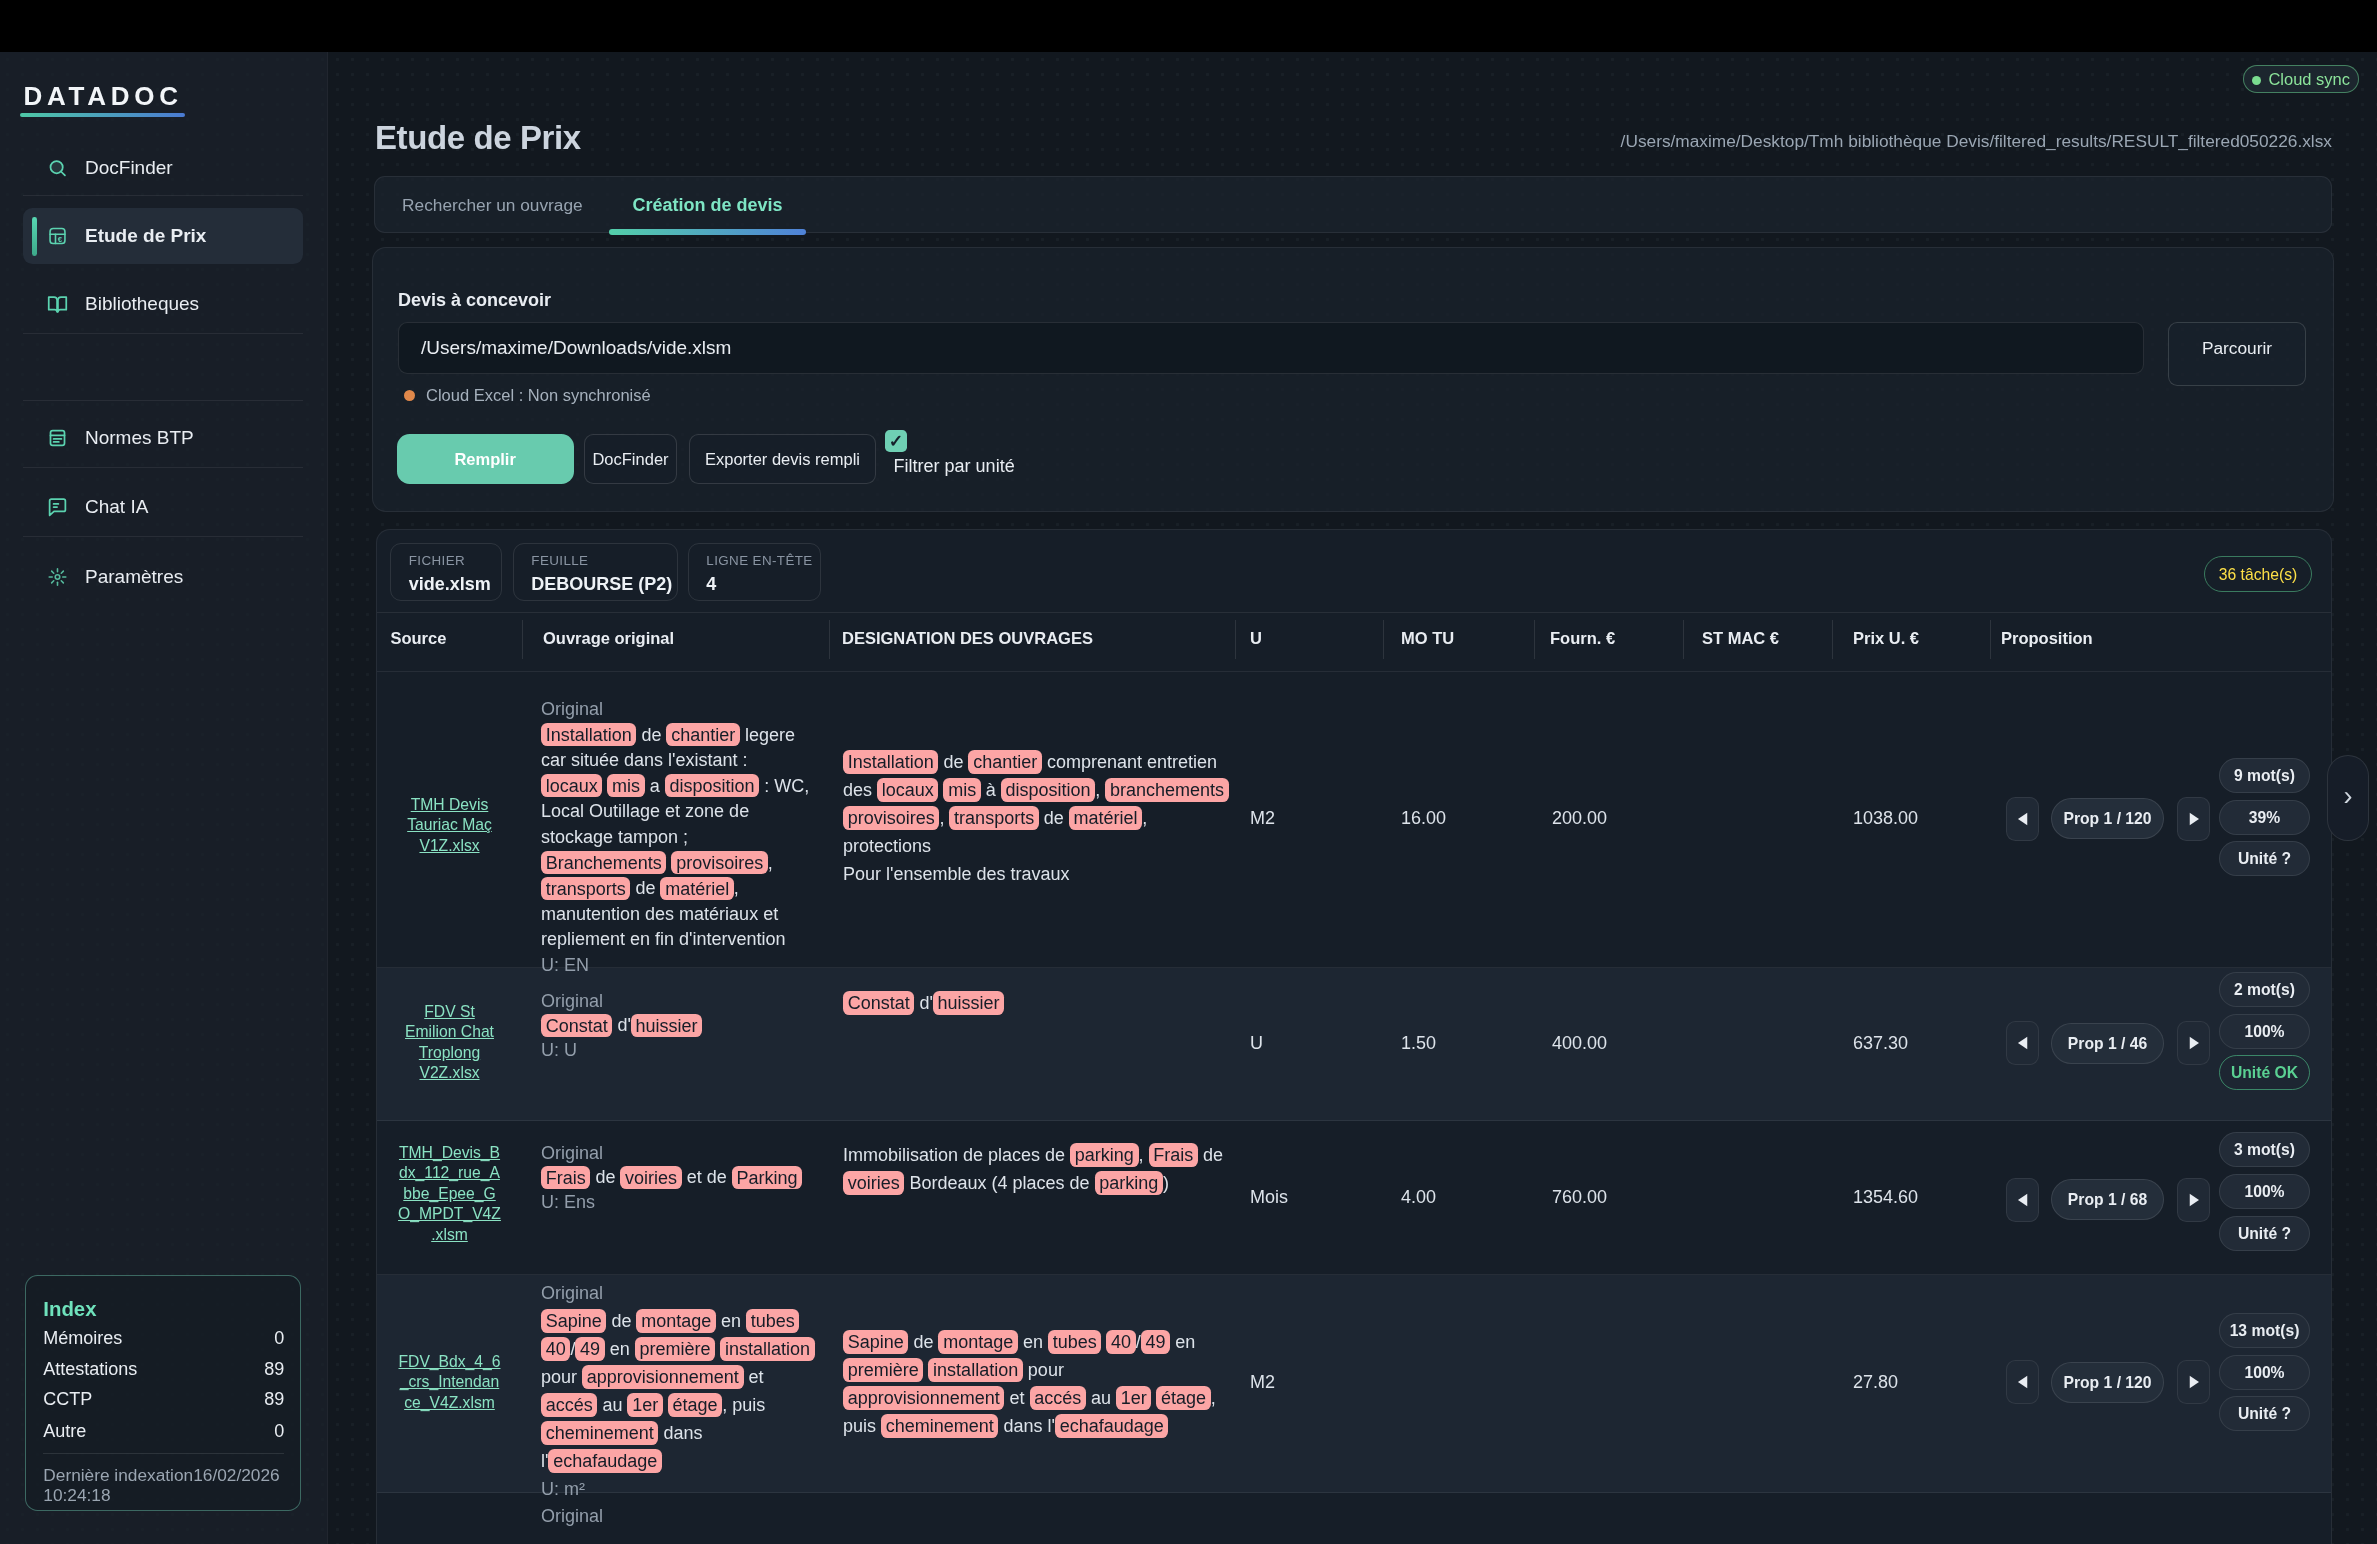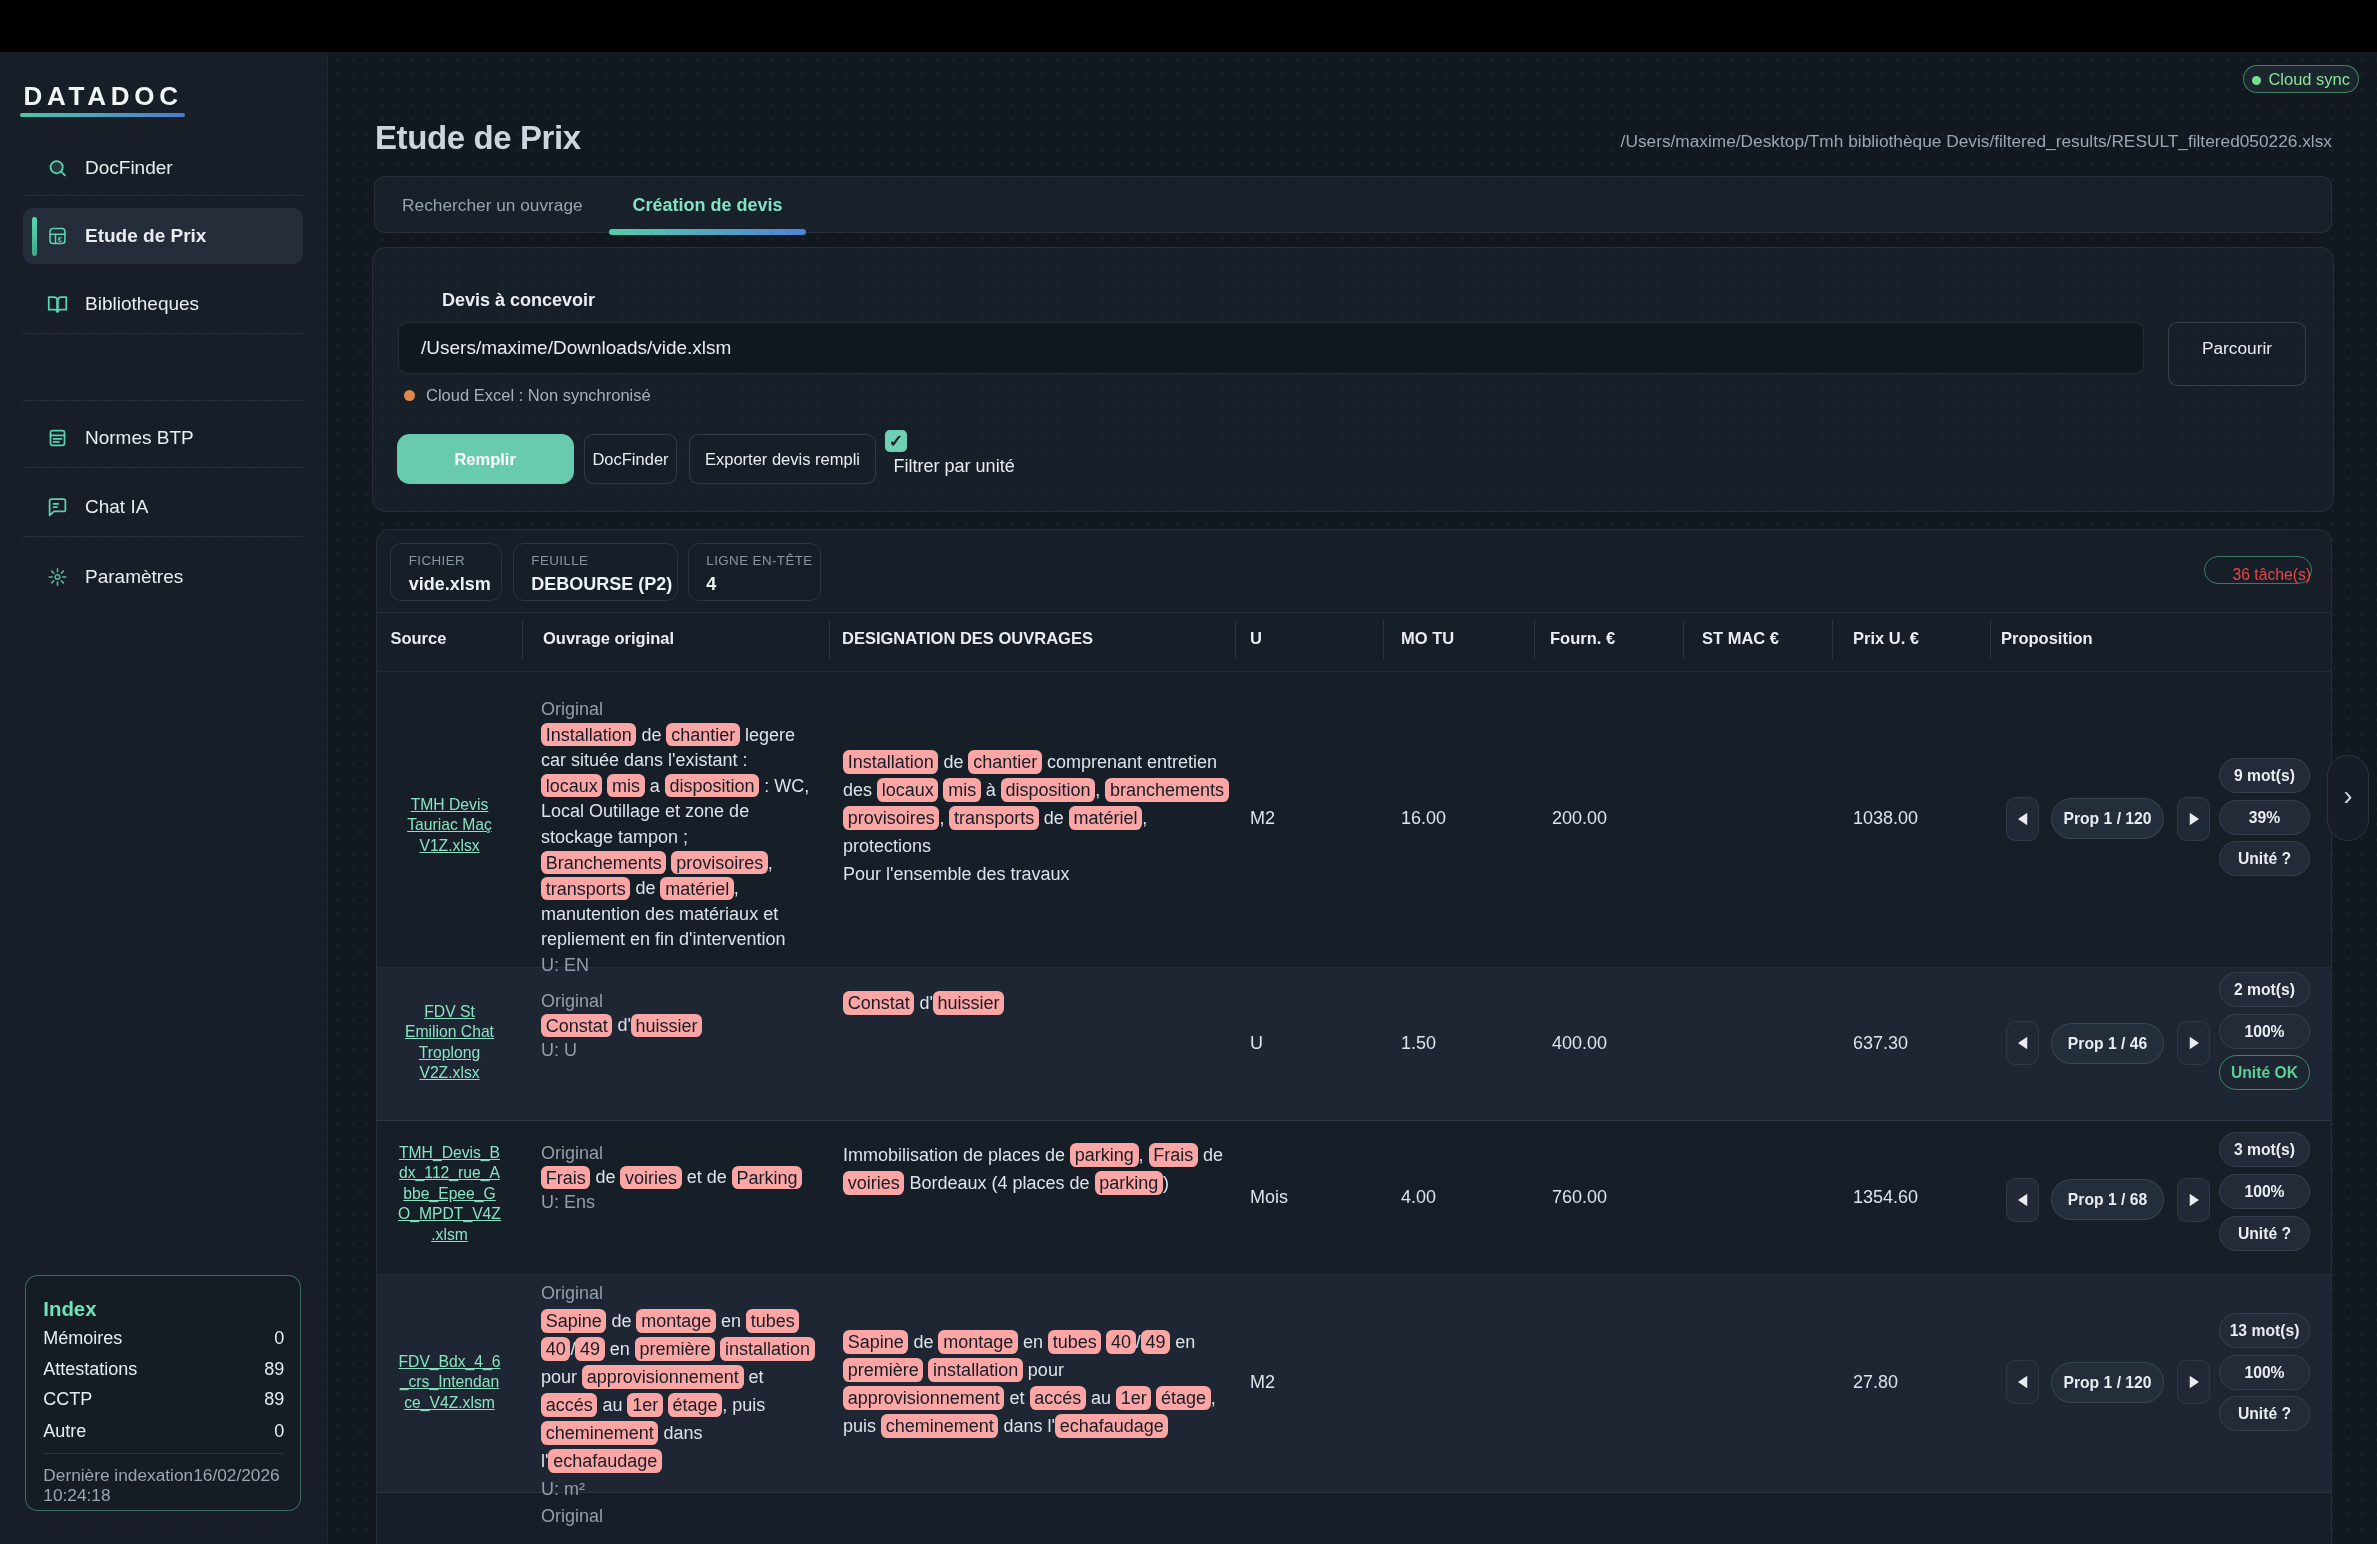--- a/index.html
+++ b/index.html
@@ -46,43 +46,43 @@
 
 .tabs { position:absolute; left:46px; top:124px; width:1958px; height:57px; background:rgba(27,35,45,0.75);
   border:0.8px solid rgba(255,255,255,0.07); border-radius:11px; }
 .tab1 { position:absolute; left:13.4px; top:0; width:208px; height:57px; line-height:57px; text-align:center; font-size:17.3px; color:#97a3b0; }
 .tab2 { position:absolute; left:234px; top:0; width:197px; height:57px; line-height:57px; text-align:center; font-size:18px; font-weight:bold; color:#7ee5c4; }
 .tab-underline { position:absolute; left:234px; top:52px; width:197px; height:5.5px; border-radius:3.1px;
   background:linear-gradient(90deg,#53cfa9,#4f82d8); }
 
 .devis { position:absolute; left:44px; top:195px; width:1962px; height:265px; background:rgba(26,34,44,0.75);
   border:0.8px solid rgba(255,255,255,0.07); border-radius:14px; }
-.devis-label { position:absolute; left:25px; top:42px; font-size:18px; font-weight:bold; color:#e9edf2;margin-left:44px; }
+.devis-label { position:absolute; left:25px; top:42px; font-size:18px; font-weight:bold; color:#e9edf2; }
 .devis-input { position:absolute; left:25px; top:74px; width:1746px; height:52px; background:rgba(16,23,31,0.9);
   border:0.8px solid rgba(255,255,255,0.10); border-radius:9.4px; font-size:19px; color:#e9edf2; line-height:50px; padding-left:22px; }
 .btn-parcourir { position:absolute; left:1795px; top:74px; width:138px; height:64px; border:0.8px solid rgba(255,255,255,0.14);
   border-radius:9.4px; font-size:17.3px; color:#e9edf2; line-height:50px; text-align:center; background:rgba(26,34,44,0.4); }
 .cloudexcel { position:absolute; left:31px; top:138px; font-size:16.5px; color:#a6b1bd; }
 .cloudexcel .odot { display:inline-block; width:11px; height:11px; border-radius:50%; background:#e0884a; margin-right:11px; vertical-align:0px; }
 .btn-remplir { position:absolute; left:23.6px; top:186px; width:177px; height:50px; border-radius:12.6px; background:#68cbae;
   font-size:16.5px; font-weight:bold; color:#fff; text-align:center; line-height:50px; }
 .btn-dark { position:absolute; top:186px; height:50px; border:0.8px solid rgba(255,255,255,0.13); border-radius:9.4px;
   background:rgba(22,30,40,0.6); font-size:16.5px; color:#e9edf2; text-align:center; line-height:48px; }
 .checkwrap { position:absolute; left:512px; top:182px; }
 .checkbox { position:absolute; left:0; top:0; width:22px; height:22px; border-radius:4.7px; background:#6fd0b4;
   color:#16202b; font-size:17.3px; font-weight:bold; text-align:center; line-height:22px; }
 .checklabel { position:absolute; left:8.6px; top:26px; width:157px; font-size:18px; color:#e9edf2; white-space:nowrap; }
 
 .tpanel { position:absolute; left:48px; top:477px; width:1956px; height:1015px; background:#161e28;
   border:0.8px solid rgba(255,255,255,0.07); border-radius:14px 14px 0 0; border-bottom:none; overflow:hidden; }
 .chip { position:absolute; top:12.6px; height:58px; border:0.8px solid rgba(255,255,255,0.10); border-radius:11px; }
 .chip .clab { position:absolute; left:17.3px; top:9.4px; font-size:13.4px; color:#8a95a3; letter-spacing:0.4px; white-space:nowrap; }
 .chip .cval { position:absolute; left:17.3px; top:30px; font-size:18px; font-weight:bold; color:#eef2f6; white-space:nowrap; }
-.tache-pill { position:absolute; left:1827px; top:26px; width:108px; height:28px; border:0.8px solid rgba(90,200,140,0.55);
-  border-radius:18px; font-size:15.7px; color:#ef4444; text-align:right; line-height:35px; }
+.tache-pill { position:absolute; left:1827px; top:26px; width:108px; height:36px; border:0.8px solid rgba(90,200,140,0.55);
+  border-radius:18px; font-size:15.7px; color:#fde047; text-align:center; line-height:35px; }
 .thead-div { position:absolute; left:0; top:82px; width:1956px; height:0.8px; background:rgba(255,255,255,0.08); }
 .th { position:absolute; top:99px; font-size:16.5px; font-weight:bold; color:#e9edf2; white-space:nowrap; }
 .thsep { position:absolute; top:90px; width:0.8px; height:39px; background:rgba(255,255,255,0.10); }
 
 .row { position:absolute; left:0; width:1956px; }
 .row-even { background:#1d2632; }
 .row-div { position:absolute; left:0; width:1956px; height:0.8px; background:rgba(255,255,255,0.07); }
 .src { position:absolute; left:0; width:145px; text-align:center; font-size:15.7px; line-height:20.4px; color:#8ae2c3; text-decoration:underline; }
 .cell { position:absolute; font-size:18px; line-height:26px; color:#dde3ea; white-space:nowrap; }
 .grey { color:#939eab; }

